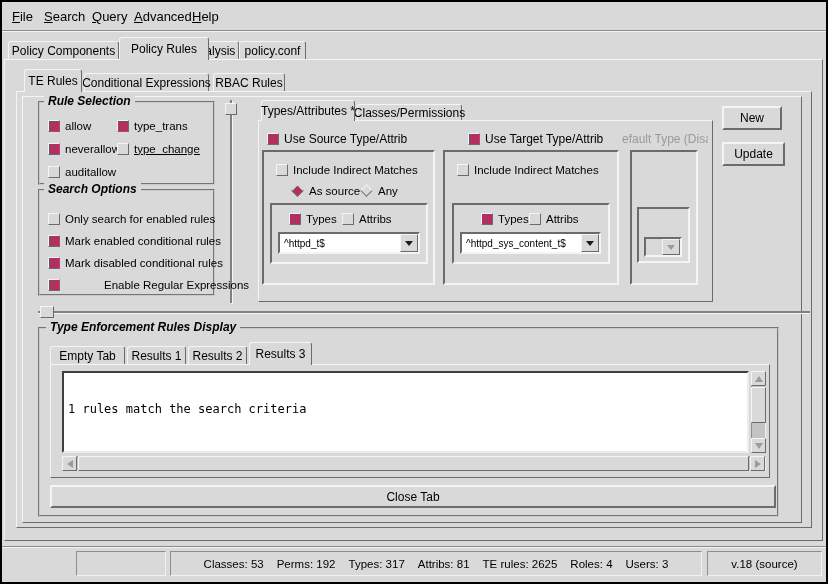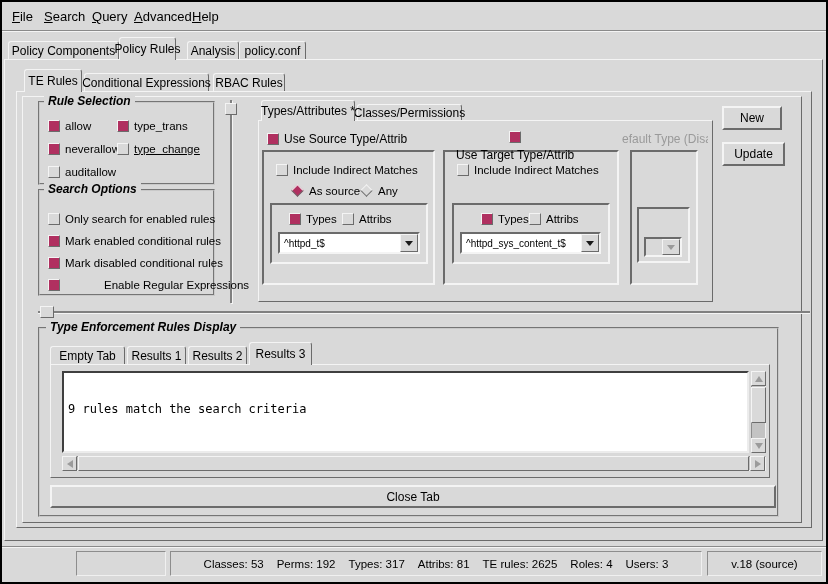--- a/index.html
+++ b/index.html
@@ -61,21 +61,21 @@
     <span class="menu-item" style="left:90px;top:7px;">Query</span>
     <span class="menu-item" style="left:132px;top:7px;">Advanced</span>
     <span class="menu-item" style="left:190px;top:7px;">Help</span>
   </div>
   <div class="abs" style="left:2px;top:30px;width:824px;height:1px;background:#8a8a8a;"></div>
   <div class="abs" style="left:2px;top:31px;width:824px;height:1px;background:#f4f4f4;"></div>
 
   <div class="tab" style="left:8px;top:41px;width:111px;height:18px;">
     <span>Policy Components</span>
   </div>
-  <div class="tab on" style="left:119px;top:37px;width:57px;height:23px;align-items:center;">
+  <div class="tab on" style="left:119px;top:37px;width:90px;height:23px;align-items:center;">
     <span>Policy Rules</span>
   </div>
   <div class="tab" style="left:187px;top:41px;width:52px;height:18px;">
     <span>Analysis</span>
   </div>
   <div class="tab" style="left:239px;top:41px;width:67px;height:18px;">
     <span>policy.conf</span>
   </div>
   <div class="abs raised1" style="left:4px;top:59px;width:819px;height:482px;z-index:1;"></div>
 
@@ -170,21 +170,21 @@
     <span class="cb-box"></span>
     <span>Attribs</span>
   </div>
   <div class="combo" style="left:278px;top:232px;width:142px;height:22px;z-index:4;">
     <span class="combo-text">^httpd_t$</span>
     <span class="combo-btn">
         <span class="arrow-down"></span>
       </span>
   </div>
 
-  <div class="check-row big" style="left:456px;top:131px;z-index:4;flex-direction:column;">
+  <div class="check-row big" style="left:468px;top:131px;z-index:4;">
     <span class="cb-box on"></span>
     <span>Use Target Type/Attrib</span>
   </div>
   <div class="abs sunken2" style="left:443px;top:150px;width:176px;height:135px;z-index:3;"></div>
   <div class="check-row" style="left:457px;top:162px;z-index:4;">
     <span class="cb-box"></span>
     <span>Include Indirect Matches</span>
   </div>
   <div class="abs sunken2" style="left:452px;top:203px;width:158px;height:61px;z-index:3;"></div>
   <div class="check-row" style="left:481px;top:211px;z-index:4;">
@@ -233,21 +233,21 @@
   </div>
   <div class="tab" style="left:188px;top:346px;width:59px;height:18px;z-index:4;">
     <span>Results 2</span>
   </div>
   <div class="tab on" style="left:249px;top:342px;width:63px;height:23px;z-index:5;">
     <span>Results 3</span>
   </div>
   <div class="abs raised1" style="left:50px;top:364px;width:720px;height:114px;z-index:4;background:#d9d9d9;"></div>
 
   <div class="abs mono" style="left:62px;top:371px;width:687px;height:82px;background:#fff;border:2px solid;border-color:#3f3f3f #ececec #ececec #3f3f3f;padding:1px 4px;overflow:hidden;z-index:5;">
-    <div>9 rules match the search criteria</div>
+    <div>1 rules match the search criteria</div>
     <div>&nbsp;</div>
     
     
     
   </div>
 
   <div class="sb-trough" style="left:751px;top:371px;width:15px;height:82px;z-index:5;"></div>
   <div class="sb-btn" style="left:751px;top:371px;width:15px;height:15px;z-index:6;">
       <span class="tri-up"></span>
     </div>

